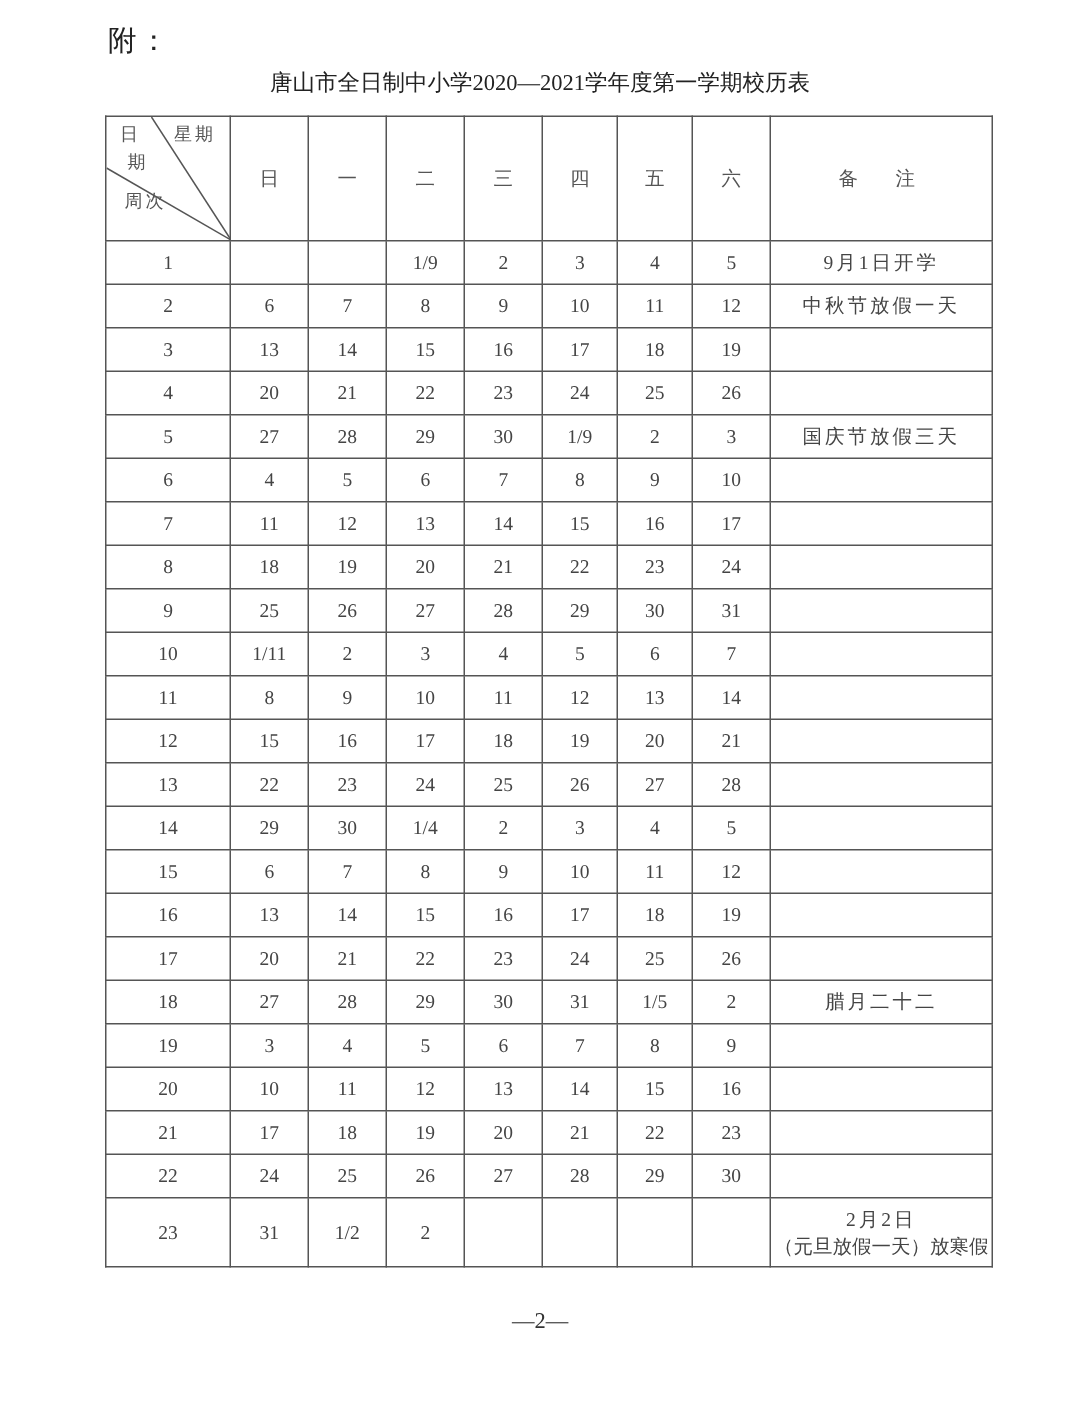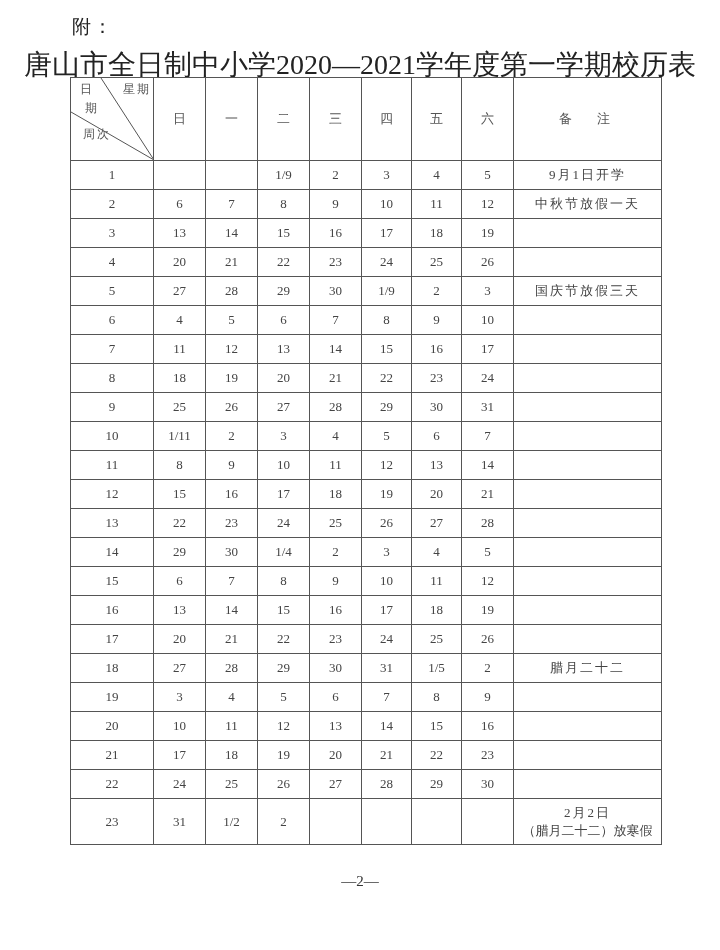--- a/index.html
+++ b/index.html
@@ -1,21 +1,21 @@
 <!DOCTYPE html>
 <html><head>
 <meta charset="utf-8">
 <style>
   html, body { margin: 0; padding: 0; background: #ffffff; }
   body { width: 720px; height: 950px; position: relative; overflow: hidden;
          font-family: "DejaVu Serif", "Liberation Serif", serif; color: #333; }
   .annex { position: absolute; left: 72px; top: 14px; font-size: 19px; color: #222;
            font-family: "DejaVu Sans", sans-serif; letter-spacing: 2px; }
   .title { position: absolute; left: 0; top: 46px; width: 720px; text-align: center;
-           font-size: 28px; color: #222; font-family: "Liberation Serif", serif; }
+           font-size: 15px; color: #222; font-family: "Liberation Serif", serif; }
   table.cal { position: absolute; left: 70px; top: 77px; border-collapse: collapse;
               table-layout: fixed; width: 591px; }
   table.cal td { border: 1px solid #555; text-align: center; vertical-align: middle;
                  font-size: 13px; padding: 0; color: #444;
                  font-family: "Liberation Serif", serif; }
   table.cal tr.hdr td { height: 82px; font-family: "DejaVu Sans", sans-serif; font-size: 13px; color: #555; }
   table.cal tr.row td { height: 28px; }
   table.cal tr.row.last td { height: 45px; }
   td.note { font-family: "DejaVu Sans", sans-serif; font-size: 12px; letter-spacing: 2px; color: #555; line-height: 18px; }
   td.corner { position: relative; }
@@ -44,21 +44,21 @@
   </colgroup>
   <tbody id="tbody">
     <tr class="hdr">
       <td class="corner">
         <svg width="83" height="82">
           <line x1="30" y1="0" x2="83" y2="82" stroke="#555" stroke-width="1"></line>
           <line x1="0" y1="34" x2="83" y2="82" stroke="#555" stroke-width="1"></line>
         </svg>
         <span class="c-lbl" style="left:9px;top:3px">日</span>
         <span class="c-lbl" style="left:14px;top:22px">期</span>
-        <span class="c-lbl" style="left:52px;top:3px">星期</span>
+        <span class="c-lbl" style="left:45px;top:3px">星期</span>
         <span class="c-lbl" style="left:12px;top:48px">周次</span>
       </td>
       <td>日</td>
       <td>一</td>
       <td>二</td>
       <td>三</td>
       <td>四</td>
       <td>五</td>
       <td>六</td>
       <td style="letter-spacing:6px">备　注</td>
@@ -353,19 +353,19 @@
         <td>23</td>
         <td>31</td>
         <td>1/2</td>
         <td>2</td>
         <td></td>
         <td></td>
         <td></td>
         <td></td>
         <td class="note">
           <div>2月2日</div>
-          <div style="letter-spacing: 0px;">（腊月二十二）放寒假</div>
+          <div style="letter-spacing: 0px;">（元旦放假一天）放寒假</div>
         </td>
       </tr>
     </tbody>
 </table>
 
 <div class="page-no">—2—</div>
 
 </body></html>

